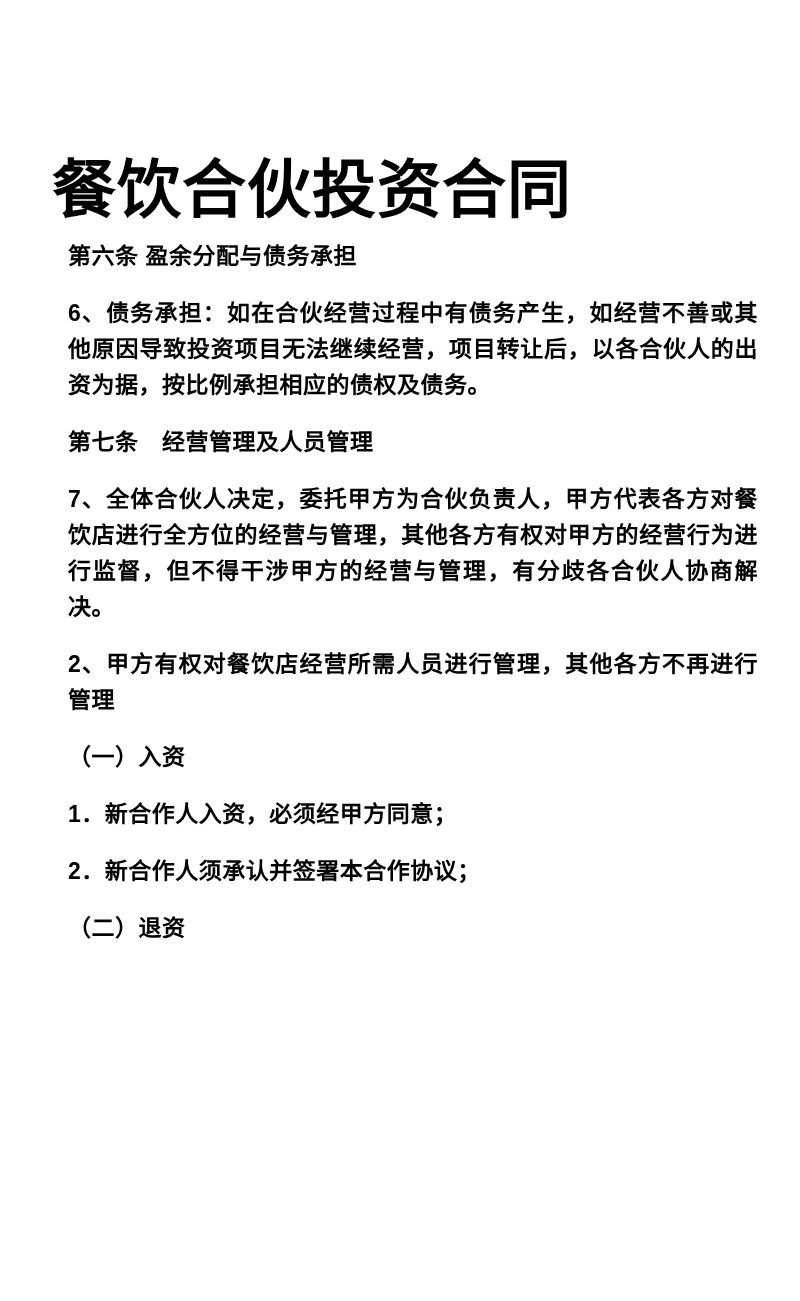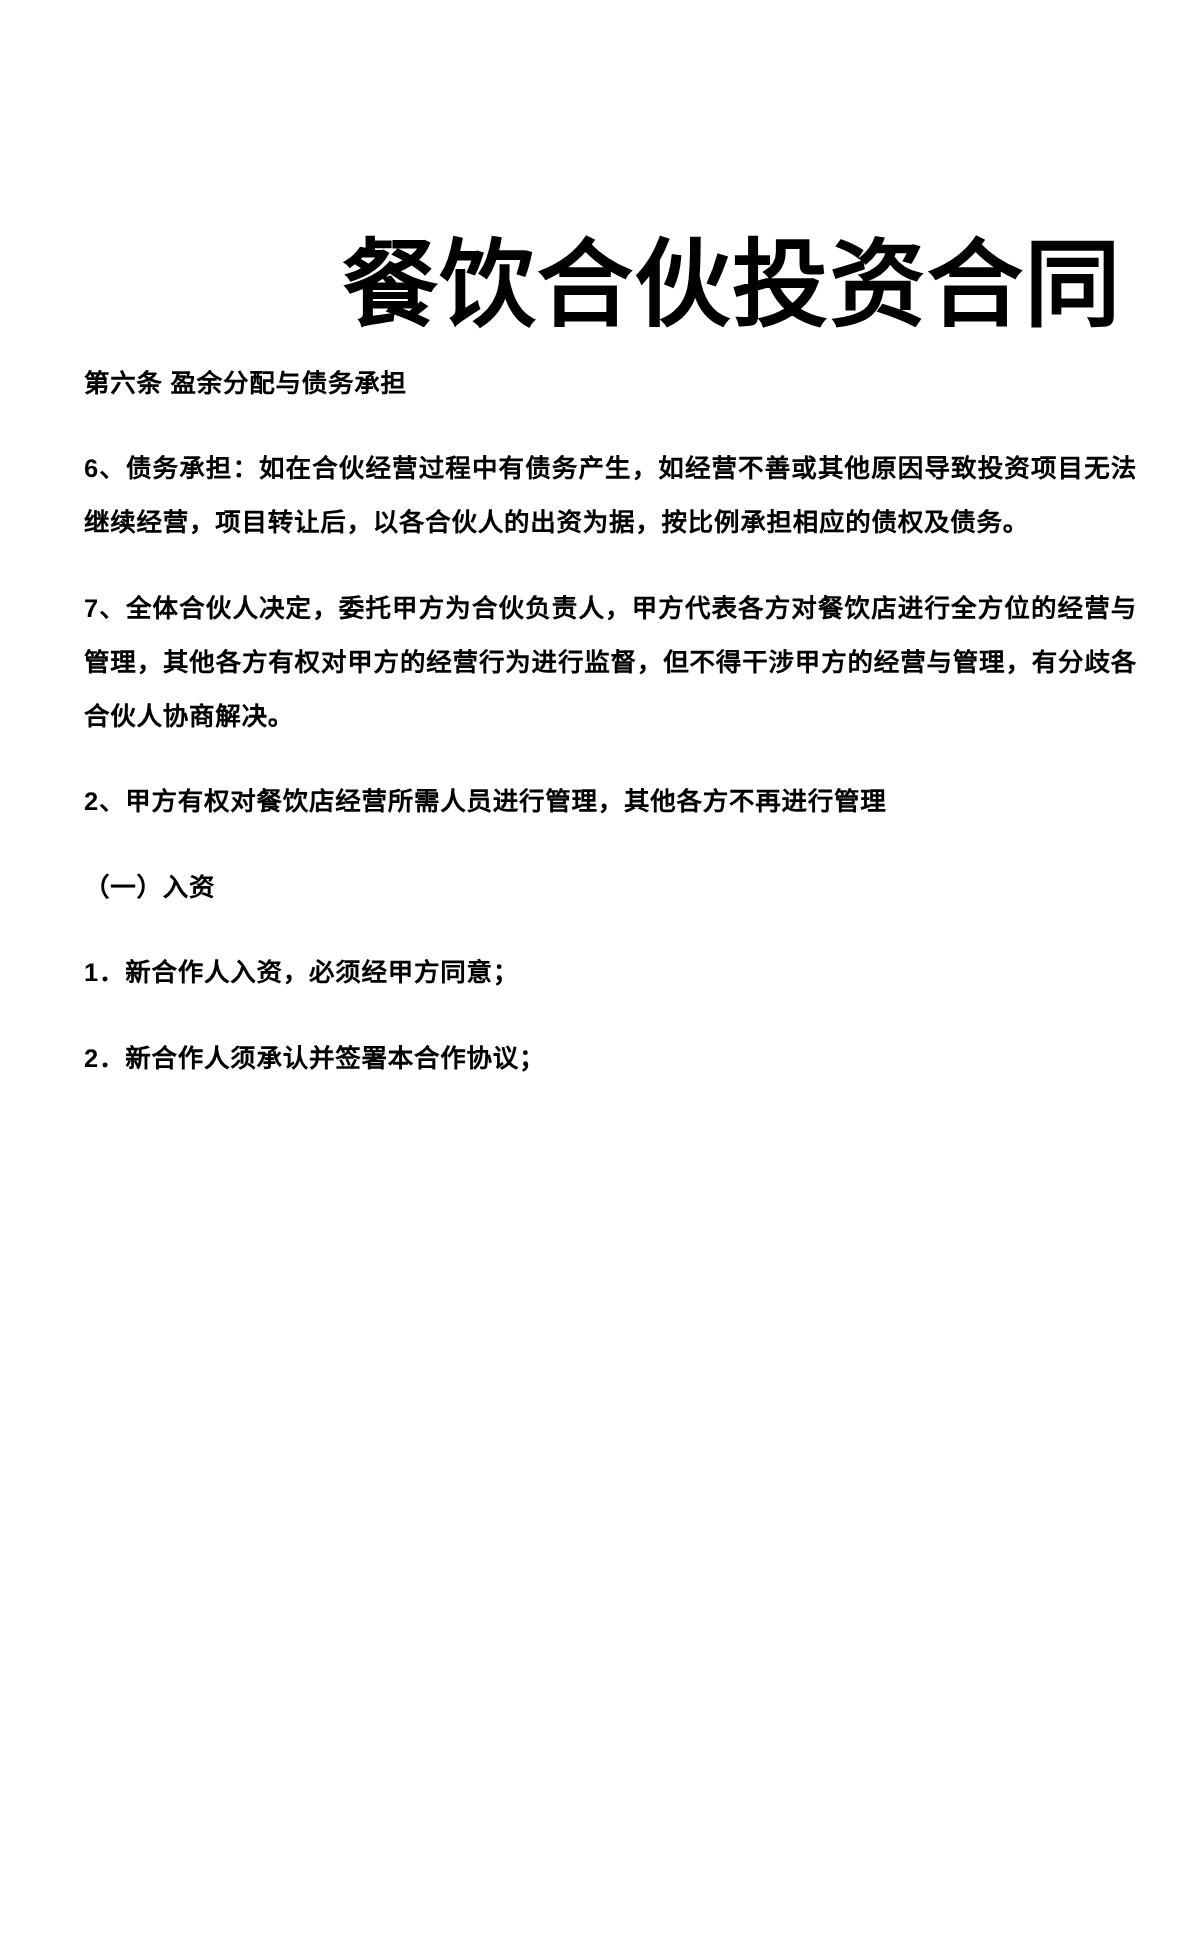--- a/index.html
+++ b/index.html
@@ -15,48 +15,50 @@
     font-family: "Liberation Sans", sans-serif;
   }
   .page {
     box-sizing: border-box;
     width: 800px;
     height: 1301px;
     padding: 0 42px 0 52px;
   }
   .doc-title {
     margin: 150px 10px 8px 0;
-    text-align: right;
+    text-align: left;
     font-size: 64px;
     line-height: 80px;
     font-weight: 900;
     letter-spacing: 1px;
     white-space: nowrap;
   }
   .heading, .para {
-    margin: 0 0 21px 4px;
-    font-size: 17px;
+    margin: 0 0 21px 16px;
+    font-size: 23px;
     line-height: 36px;
     font-weight: 600;
     letter-spacing: 0.5px;
     white-space: pre-wrap;
     text-align: justify;
     text-justify: inter-ideograph;
   }
   .heading {
     font-weight: 700;
   }
 </style>
 </head>
 <body>
 
 <div class="page">
   <h1 class="doc-title">餐饮合伙投资合同</h1>
   <div>
       <h2 class="heading">第六条 盈余分配与债务承担</h2>
       <p class="para">6、债务承担：如在合伙经营过程中有债务产生，如经营不善或其他原因导致投资项目无法继续经营，项目转让后，以各合伙人的出资为据，按比例承担相应的债权及债务。</p>
+      <h2 class="heading">第七条　经营管理及人员管理</h2>
       <p class="para">7、全体合伙人决定，委托甲方为合伙负责人，甲方代表各方对餐饮店进行全方位的经营与管理，其他各方有权对甲方的经营行为进行监督，但不得干涉甲方的经营与管理，有分歧各合伙人协商解决。</p>
       <p class="para">2、甲方有权对餐饮店经营所需人员进行管理，其他各方不再进行管理</p>
       <p class="para">（一）入资</p>
       <p class="para">1．新合作人入资，必须经甲方同意；</p>
       <p class="para">2．新合作人须承认并签署本合作协议；</p>
+      <p class="para">（二）退资</p>
     </div>
 </div>
 
 </body></html>

